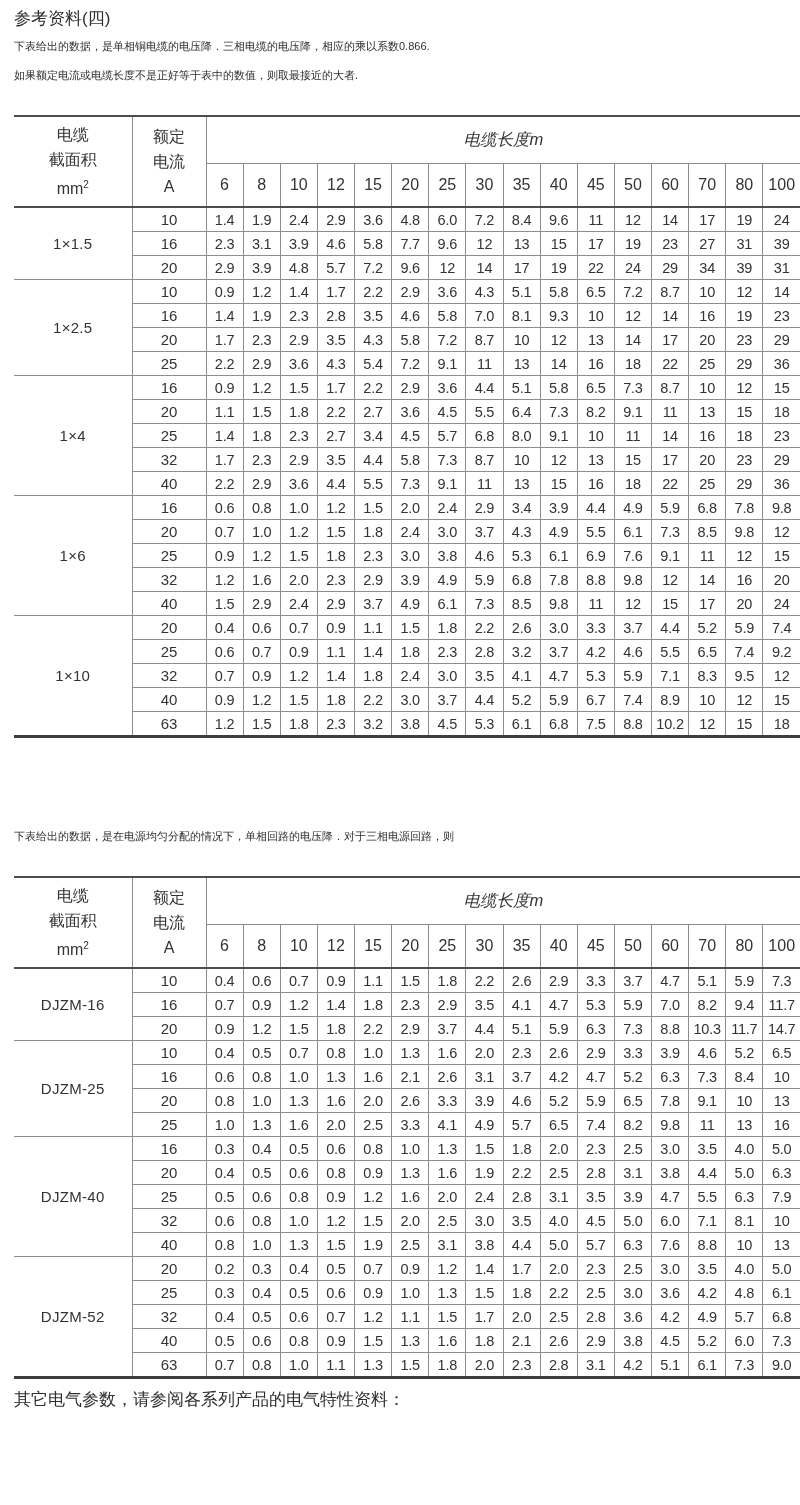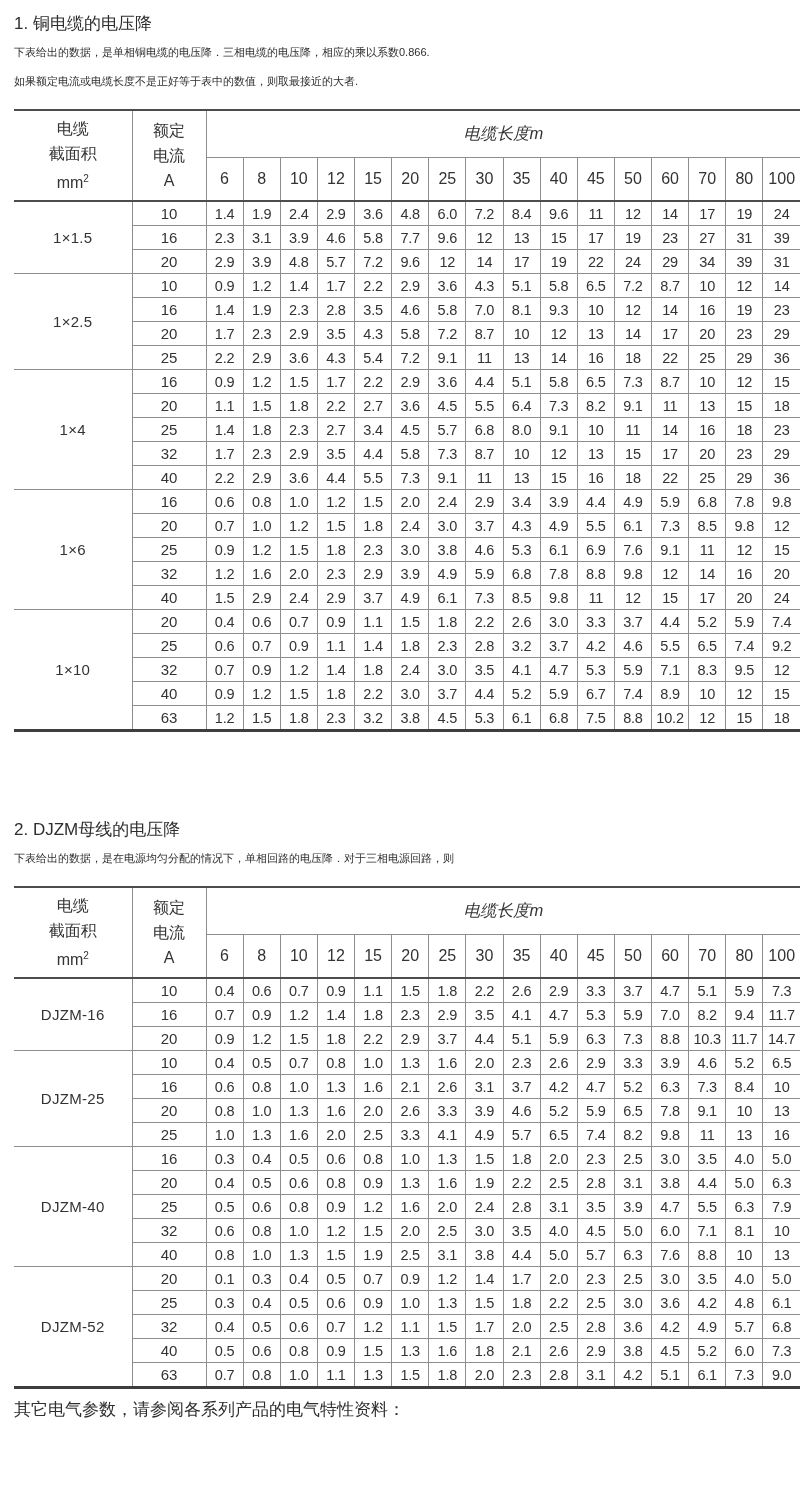--- a/index.html
+++ b/index.html
@@ -12,21 +12,21 @@
   .page{padding:6px 0 10px 14px;}
   .doc-title{font-size:17px;line-height:26px;}
   .sec-heading{font-size:17px;line-height:28px;margin-top:4px;}
   .para-line{font-size:11px;line-height:29px;}
   .sec2{margin-top:84px;}
 
   table.vd{
     border-collapse:collapse;
     table-layout:fixed;
     width:786px;
-    margin-top:13px;
+    margin-top:25px;
     border-top:2px solid #4d4d4d;
     border-bottom:3px solid #3e3e3e;
   }
   .vd th,.vd td{
     font-weight:400;
     text-align:center;
     vertical-align:middle;
     padding:0;
     white-space:nowrap;
     overflow:hidden;
@@ -45,23 +45,23 @@
   td.cur{border:1px solid #8d8d8d;border-left:none;font-size:15px;}
   td.val{border:1px solid #8d8d8d;font-size:14.5px;letter-spacing:-0.2px;}
   td.val:last-child{border-right:none;}
   .footer-line{font-size:17px;line-height:26px;margin-top:8px;}
 </style>
 </head>
 <body>
 
 <div class="page">
 
+  <div class="doc-title">参考资料(四)</div>
 
   <div>
-    <div class="sec-heading">1. 铜电缆的电压降</div>
     <div class="para-line">下表给出的数据，是单相铜电缆的电压降．三相电缆的电压降，相应的乘以系数0.866.</div>
     <div class="para-line">如果额定电流或电缆长度不是正好等于表中的数值，则取最接近的大者.</div>
     <table class="vd">
         <colgroup>
           <col class="c1">
           <col class="c2">
           <col>
           <col>
           <col>
           <col>
@@ -533,21 +533,20 @@
             <td class="val">10.2</td>
             <td class="val">12</td>
             <td class="val">15</td>
             <td class="val">18</td>
           </tr>
         </tbody>
       </table>
   </div>
 
   <div class="sec2">
-    <div class="sec-heading">2. DJZM母线的电压降</div>
     <div class="para-line">下表给出的数据，是在电源均匀分配的情况下，单相回路的电压降．对于三相电源回路，则</div>
     <table class="vd">
         <colgroup>
           <col class="c1">
           <col class="c2">
           <col>
           <col>
           <col>
           <col>
           <col>
@@ -824,21 +823,21 @@
             <td class="val">5.7</td>
             <td class="val">6.3</td>
             <td class="val">7.6</td>
             <td class="val">8.8</td>
             <td class="val">10</td>
             <td class="val">13</td>
           </tr>
           <tr>
             <td class="grp" rowspan="5">DJZM-52</td>
             <td class="cur">20</td>
-            <td class="val">0.1</td>
+            <td class="val">0.2</td>
             <td class="val">0.3</td>
             <td class="val">0.4</td>
             <td class="val">0.5</td>
             <td class="val">0.7</td>
             <td class="val">0.9</td>
             <td class="val">1.2</td>
             <td class="val">1.4</td>
             <td class="val">1.7</td>
             <td class="val">2.0</td>
             <td class="val">2.3</td>

